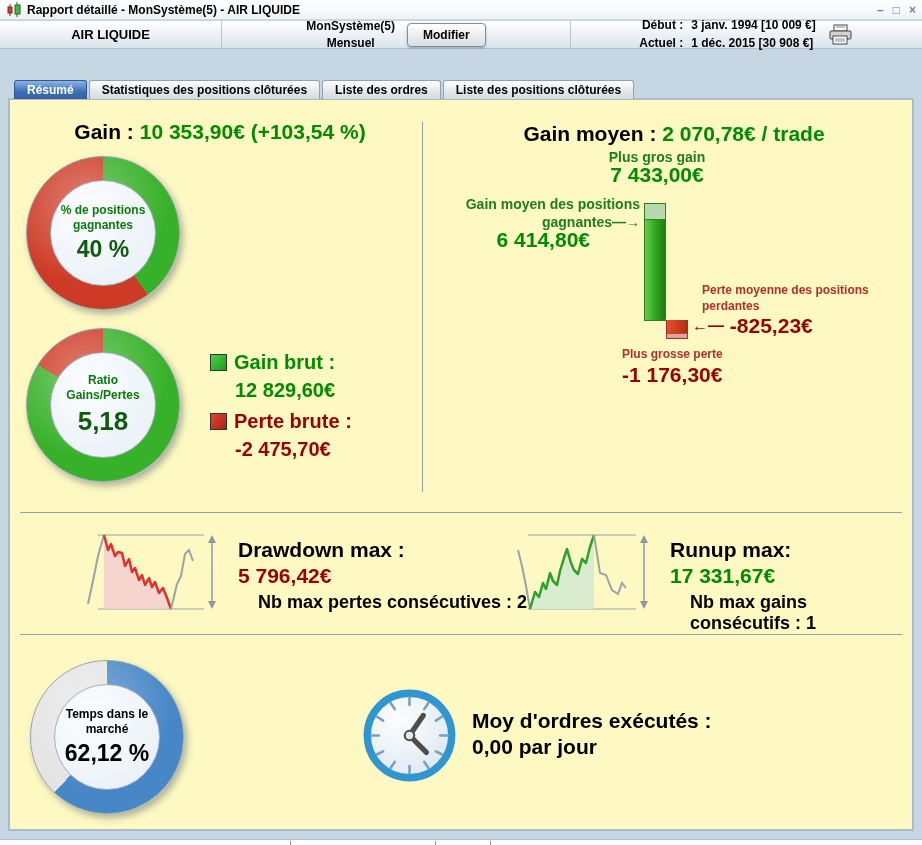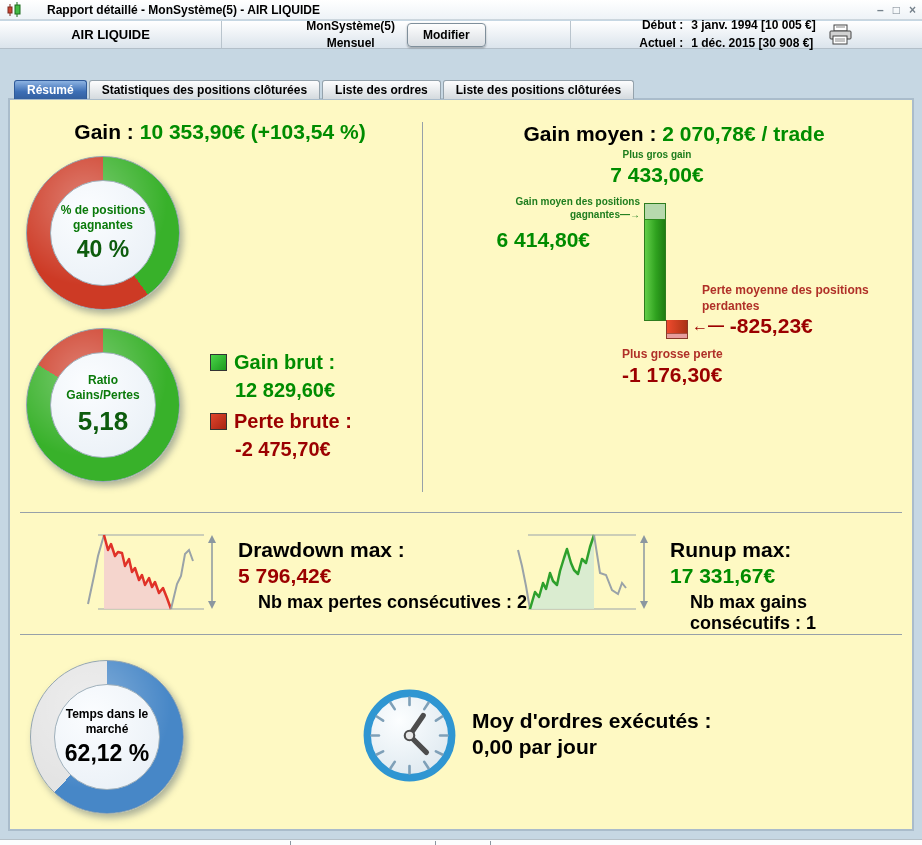--- a/index.html
+++ b/index.html
@@ -3,21 +3,21 @@
 <meta charset="utf-8">
 <style>
   * { margin:0; padding:0; box-sizing:border-box; }
   html,body { width:922px; height:845px; overflow:hidden; }
   body { font-family:"Liberation Sans","DejaVu Sans",sans-serif; font-weight:bold; }
   .app { position:relative; width:922px; height:845px; background:#c6d7e3; }
 
   
   .titlebar { position:absolute; left:0; top:0; width:922px; height:20px;
     background:linear-gradient(#ffffff,#eef3f7); border-bottom:1px solid #ccd6dd;
-    display:flex; align-items:center; padding:0 6px; font-size:12px; color:#000;gap:20px; }
+    display:flex; align-items:center; padding:0 6px; font-size:12px; color:#000; }
   .titlebar svg { margin-right:5px; }
   .win-controls { margin-left:auto; display:flex; gap:9px; color:#76828c; font-size:12px; }
   .win-controls span { cursor:default; }
 
   
   .header { position:absolute; left:0; top:21px; width:922px; height:28px;
     background:linear-gradient(#ffffff,#dbe4ec); border-bottom:1px solid #b3bfc9; display:flex; }
   .hcell { display:flex; align-items:center; justify-content:center; font-size:12px; color:#000; }
   .hcell-company { width:222px; border-right:1px solid #b9c4cd; font-size:13px; }
   .hcell-system  { width:349px; border-right:1px solid #b9c4cd; gap:12px;justify-content:center; }
@@ -38,21 +38,21 @@
     color:#fff; border-color:#2f5a99; }
 
   
   .panel { position:absolute; left:8px; top:98px; width:906px; height:733px;
     background:#fef9c3; border:2px solid #aabccb; }
 
   .abs { position:absolute; }
   .big { font-size:21px; }
   .green { color:#008c00; }
   .darkred { color:#9b0000; }
-  .sm-green { font-size:10px; color:#1e7d1e; line-height:1.3; }
+  .sm-green { font-size:14px; color:#1e7d1e; line-height:1.3; }
   .sm-red { font-size:12px; color:#b03028; line-height:1.3; }
   .sm-black { font-size:18px; color:#000;margin-left:20px; }
 
   
   .donut { position:absolute; width:154px; height:154px; border-radius:50%;
     border:1px solid #93a5b1; box-shadow:3px 4px 7px rgba(50,70,90,.4); }
   .donut::before { content:""; position:absolute; inset:0; border-radius:50%;
     background:radial-gradient(circle at 38% 30%, rgba(255,255,255,.35), rgba(255,255,255,0) 58%); }
   .hole { position:absolute; left:50%; top:50%; transform:translate(-50%,-50%);
     width:106px; height:106px; border-radius:50%;
@@ -120,21 +120,21 @@
     <div class="hcell hcell-system">
       <div class="syslines">
         <div>MonSystème(5)</div>
         <div>Mensuel</div>
       </div>
       <button class="btn-modifier">Modifier</button>
     </div>
     <div class="hcell hcell-dates">
       <div class="dates">
         <span class="lab">Début :</span>
-        <span>3 janv. 1994 [10 005 €]</span>
+        <span>3 janv. 1994 [10 009 €]</span>
         <span class="lab">Actuel :</span>
         <span>1 déc. 2015 [30 908 €]</span>
       </div>
       <svg width="26" height="22" viewBox="0 0 26 22" style="cursor:pointer">
         <rect x="6" y="1" width="13" height="6" fill="#ffffff" stroke="#444"></rect>
         <line x1="8" y1="3" x2="17" y2="3" stroke="#888"></line>
         <rect x="2" y="7" width="21" height="8" rx="1" fill="#d2d2d2" stroke="#444"></rect>
         <rect x="5" y="12" width="14" height="8" fill="#ffffff" stroke="#444"></rect>
         <line x1="7" y1="15" x2="17" y2="15" stroke="#888"></line>
         <line x1="7" y1="17" x2="17" y2="17" stroke="#888"></line>

